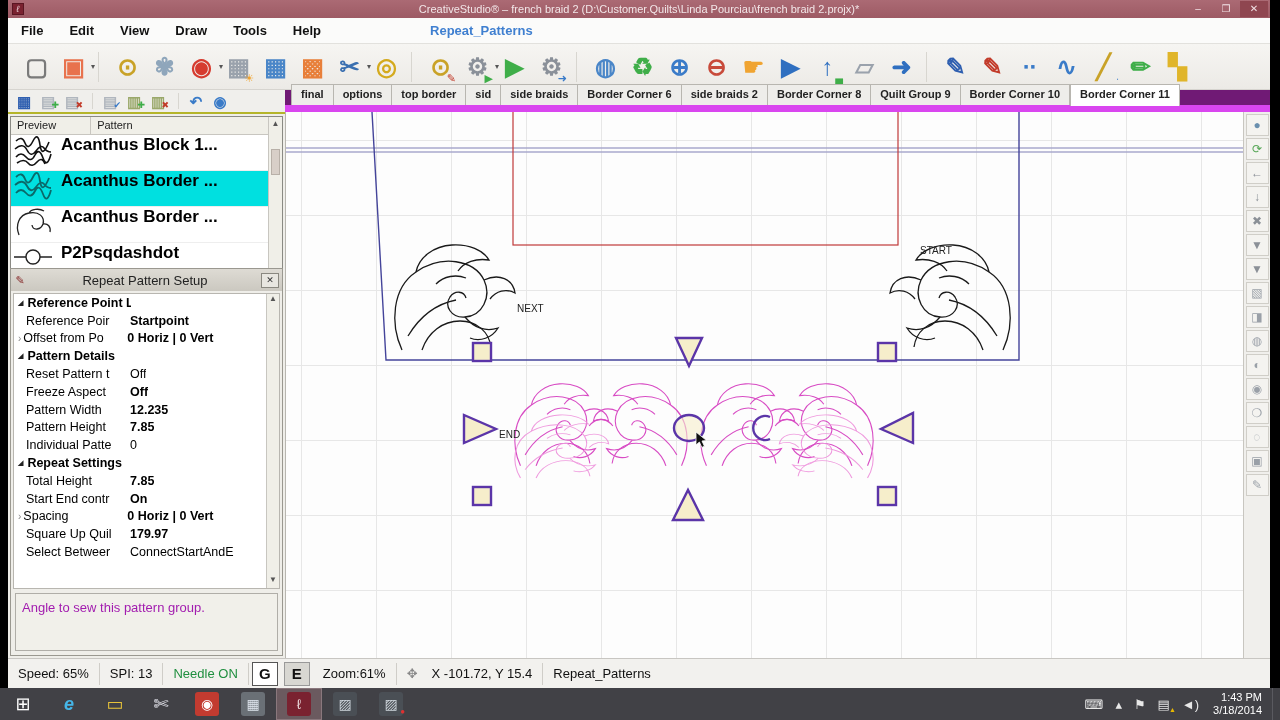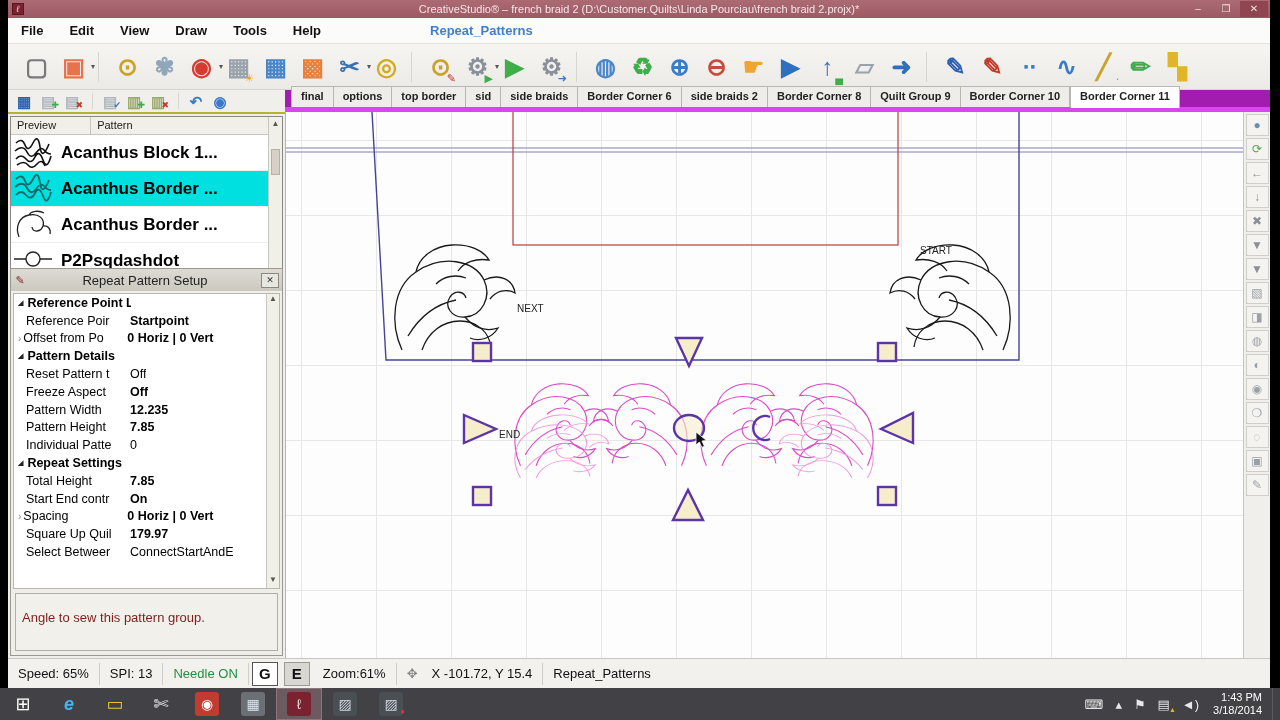--- a/index.html
+++ b/index.html
@@ -29,36 +29,36 @@
   .tbtn.caret::after { content:"▾"; position:absolute; right:-3px; top:14px; font-size:8px; color:#555; }
   .tsep { width:9px; height:30px; border-left:1px solid #d8d6d0; margin:0 2px 0 6px; }
 
   
   .filebar { position:absolute; left:0; top:90px; width:277px; height:22px; background:#f0efec; display:flex; align-items:center; padding-left:4px; }
   .fbtn { position:relative; width:24px; height:20px; display:flex; align-items:center; justify-content:center; }
   .fbtn .g { font-size:15px; line-height:1; }
   .fbtn .b { position:absolute; right:1px; bottom:1px; font-size:9px; line-height:1; font-style:normal; }
   .fsep { width:6px; height:16px; border-left:1px solid #d8d6d0; margin-left:8px; }
 
-  .tabbar { position:absolute; left:277px; right:0; top:90px; height:22px; background:#a21caf; border-bottom:5px solid #d946ef; display:flex; align-items:flex-end; padding-left:6px; }
+  .tabbar { position:absolute; left:277px; right:0; top:90px; height:22px; background:#701a75; border-bottom:7px solid #d946ef; display:flex; align-items:flex-end; padding-left:6px; }
   .tab { font-size:11px; font-weight:bold; color:#222; background:#eeedea; border:1px solid #b8b6b0; border-bottom:none; padding:3px 9px 3px 9px; height:21px; white-space:nowrap; }
   .tab + .tab { border-left:none; }
   .tab.active { background:#fff; height:22px; margin-bottom:-1px; border-left:1px solid #b8b6b0; }
 
   
   .sidebar { position:absolute; left:0; top:112px; width:277px; bottom:30px; background:#efeee9; border-top:2px solid #b5b52a; }
   .plist { position:absolute; left:2px; right:2px; top:2px; height:176px; background:#fff; border:1px solid #8a8a84; }
   .plist-head { height:18px; background:#f0efe8; border-bottom:1px solid #c8c6c0; font-size:11px; color:#222; display:flex; }
   .plist-head span { padding:2px 6px; }
   .plist-head .c2 { border-left:1px solid #c8c6c0; margin-left:28px; }
   .plist-scroll { position:absolute; right:0; top:0; bottom:0; width:14px; background:#f0efe8; border-left:1px solid #c8c6c0; font-size:8px; color:#555; text-align:center; }
   .plist-scroll .up { display:block; height:14px; line-height:14px; }
   .plist-scroll .dn { position:absolute; bottom:0; left:0; right:0; height:14px; line-height:14px; }
   .plist-scroll .thumb { position:absolute; top:32px; left:2px; width:9px; height:26px; background:#d8cfc8; border:1px solid #b8b0a8; }
-  .prow-item { position:relative; height:36px; display:flex; align-items:center; border-bottom:1px solid #eee; padding-left:2px; width:calc(100% - 14px); }
+  .prow-item { position:relative; height:36px; display:flex; border-bottom:1px solid #eee; padding-left:2px; width:calc(100% - 14px); }
   .prow-item.sel { background:#00e0e0; }
   .thumb-box { width:40px; height:32px; flex:0 0 40px; }
   .pname { font-size:17px; font-weight:bold; color:#000; padding-left:8px; white-space:nowrap; overflow:hidden; }
 
   
   .setup { position:absolute; left:2px; right:2px; top:154px; bottom:2px; background:#efeee9; border:1px solid #9a9890; }
   .setup-head { height:22px; background:linear-gradient(#dedbd4,#cbc8c0); display:flex; align-items:center; font-size:13px; color:#222; }
   .setup-head .t { flex:1; text-align:center; }
   .setup-head .ic { width:18px; text-align:center; font-size:11px; color:#8a3030; }
   .setup-close { width:18px; height:15px; margin-right:3px; background:#e8e6e0; border:1px solid #8a8880; font-size:9px; line-height:13px; text-align:center; color:#333; }
@@ -68,21 +68,21 @@
   .prow { height:17.8px; display:flex; align-items:center; font-size:12.5px; color:#000; padding-left:4px; }
   .prow .lbl { width:104px; flex:0 0 104px; white-space:nowrap; overflow:hidden; }
   .prow .val { white-space:nowrap; overflow:hidden; }
   .prow.bold .val { font-weight:bold; }
   .prow.group { font-weight:bold; }
   .prow.group::before { content:"◢"; font-size:7px; margin-right:4px; color:#222; }
   .prow.exp::before { content:"›"; font-size:10px; color:#888; margin-right:2px; }
   .prow:not(.group):not(.exp) { padding-left:12px; }
   .desc { position:absolute; left:4px; right:4px; bottom:4px; height:58px; background:#f1f0ea; border:1px solid #b0aea8; padding:4px 6px; }
   .desc .dt { font-size:13px; font-weight:bold; color:#000; }
-  .desc .db { font-size:13px; color:#7f1d1d; margin-top:12px; }
+  .desc .db { font-size:13px; color:#a21caf; margin-top:2px; }
 
   
   .canvas { position:absolute; left:277px; top:112px; right:27px; bottom:30px; background:#fdfdfd; border-left:1px solid #b8b6b0; overflow:hidden;
     background-image:linear-gradient(#e7e7e7 1px, transparent 1px), linear-gradient(90deg,#e7e7e7 1px, transparent 1px);
     background-size:75px 75px; background-position:15px 28px; }
   .canvas svg { position:absolute; left:0; top:0; }
 
   
   .rstrip { position:absolute; right:0; top:112px; width:27px; bottom:30px; background:#f0efec; border-left:1px solid #c8c6c0; }
   .rbtn { width:23px; height:22px; margin:2px auto 0; background:#f4f3f0; border:1px solid #d0cec8; text-align:center; font-size:12px; line-height:20px; }

